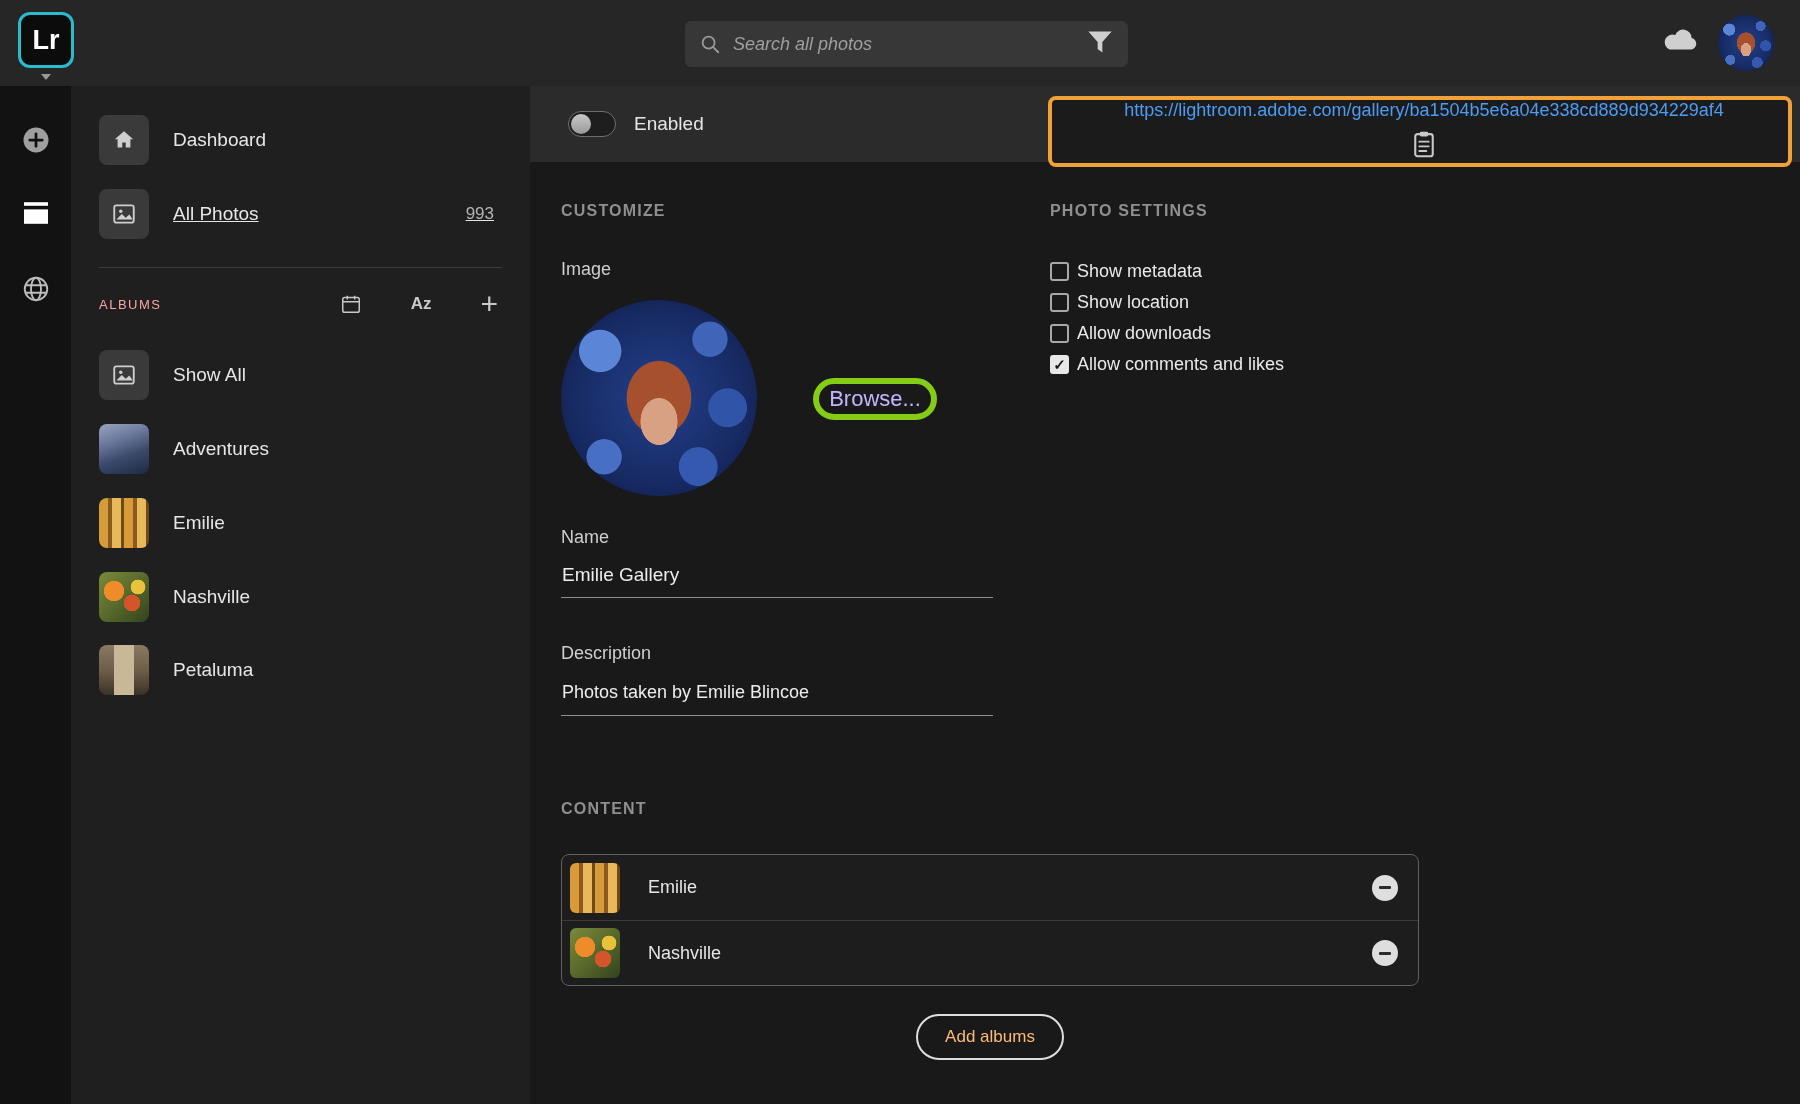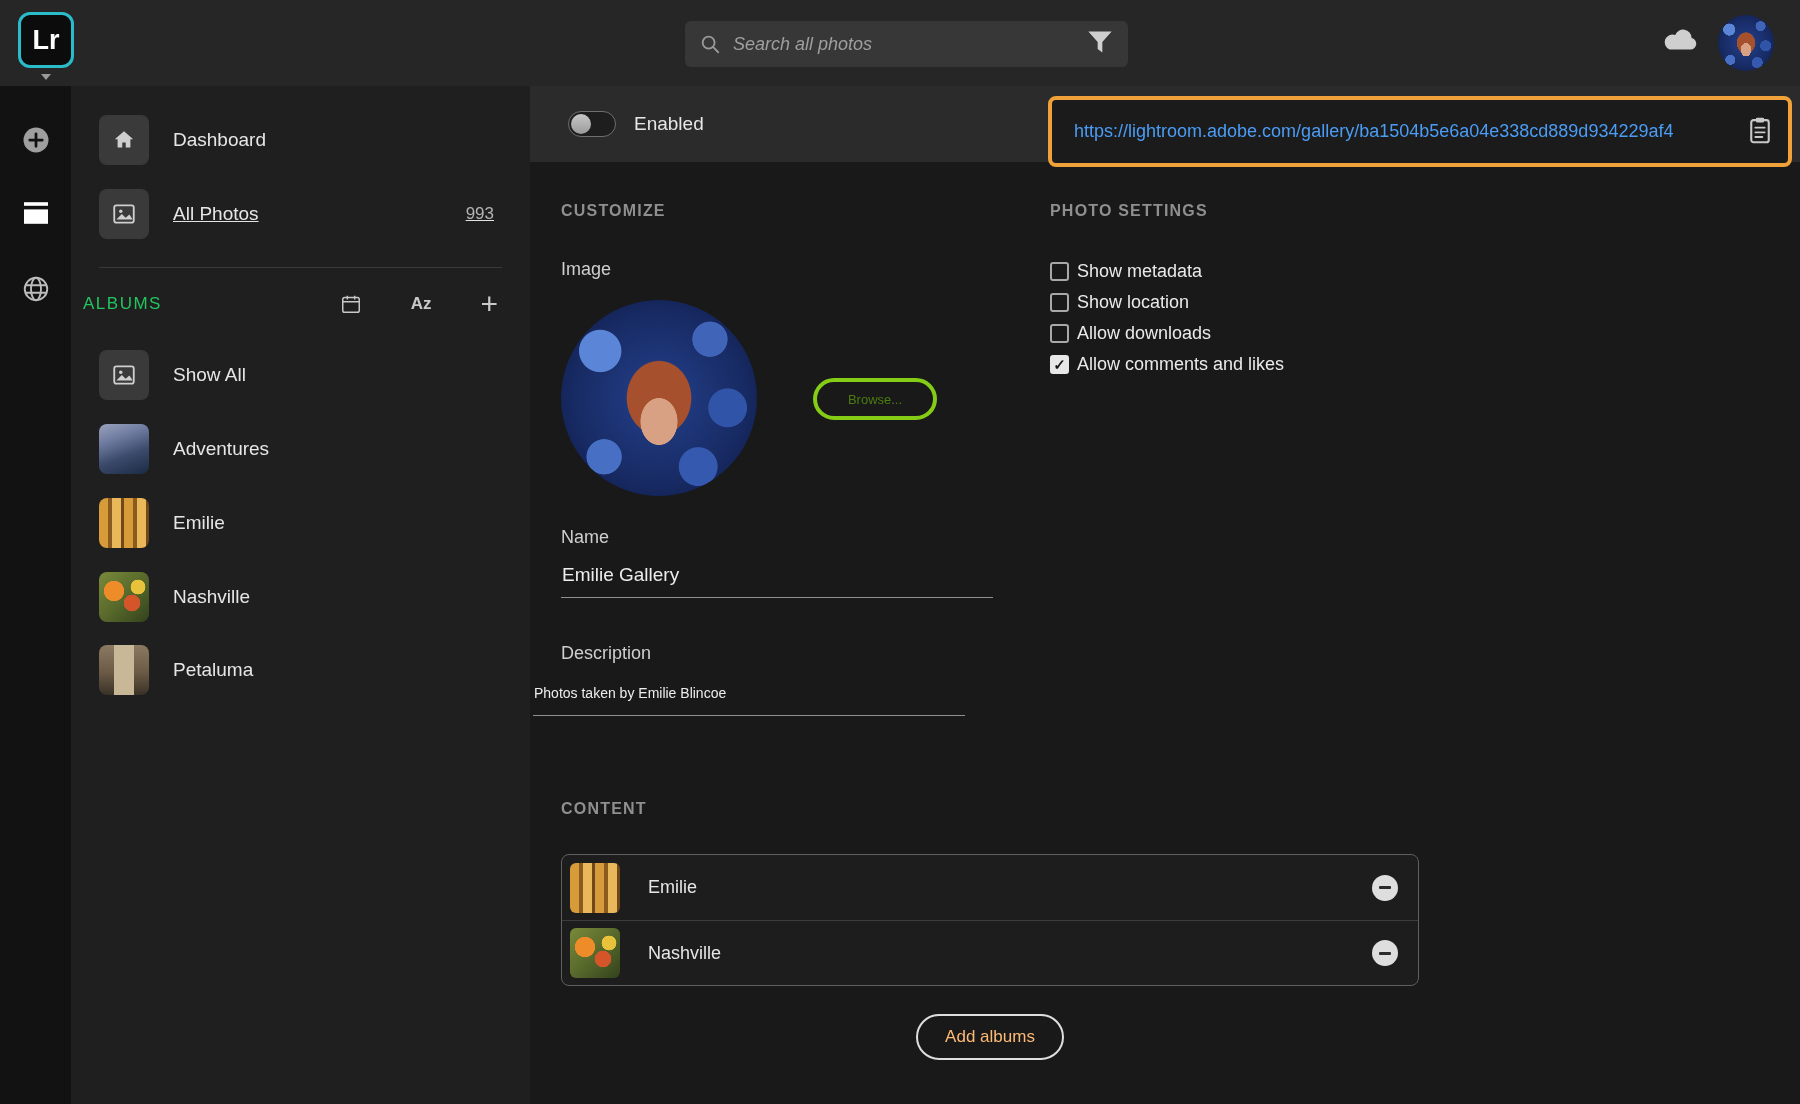--- a/index.html
+++ b/index.html
@@ -74,21 +74,21 @@
     width:50px; height:50px; margin-left:28px; border-radius:8px; flex:0 0 auto; overflow:hidden;
   }
   .side-label { margin-left:24px; font-size:19px; color:#e6e6e6; }
   .side-count { margin-left:auto; margin-right:36px; font-size:17px; color:#b3b3b3; }
   .side-divider { position:absolute; left:28px; right:28px; top:181px; height:1px; background:#3a3a3a; }
 
   .albums-header {
     position:absolute; left:0; top:196px; width:100%; height:44px;
     display:flex; align-items:center;
   }
-  .albums-title { margin-left:12px; font-size:17px; color:#22c55e; letter-spacing:1.5px; }
+  .albums-title { margin-left:28px; font-size:13px; color:#fca5a5; letter-spacing:1.5px; }
   .albums-tools { margin-left:auto; margin-right:32px; display:flex; align-items:center; gap:28px; }
   .tool-btn { background:none; border:none; cursor:pointer; color:#c9c9c9; display:flex; align-items:flex-end;margin-left:21px; }
   .az-sort { font-size:17px; color:#c9c9c9; font-weight:bold; }
   .plus-tool { font-size:30px; line-height:22px; color:#c9c9c9; font-weight:300; }
 
   
   .thumb-adventures { background:linear-gradient(160deg,#9aa3bd 0%,#6f7ca0 30%,#3b4a6b 62%,#1b2a44 100%); }
   .thumb-emilie {
     background:
       repeating-linear-gradient(90deg,#d79b3a 0 9px,#8a5a1e 9px 13px,#e8b85a 13px 22px,#70481a 22px 25px),
@@ -118,54 +118,54 @@
   }
   .toggle .knob {
     position:absolute; left:2px; top:2px; width:20px; height:20px; border-radius:50%;
     background:linear-gradient(#c8c8c8,#9a9a9a);
   }
   .enabled-label { font-size:19px; color:#e6e6e6; }
 
   .url-box {
     position:absolute; left:1048px; top:96px; width:744px; height:71px;
     background:#1b1b1b; border:4px solid #f0a13a; border-radius:8px;
-    display:flex; align-items:center; padding:0 14px 0 22px;
+    display:flex; align-items:center; padding:0 14px 0 22px;flex-direction:column;
   }
   .url-link {
     flex:1; color:#4b9cf5; font-size:18px; text-decoration:none; white-space:nowrap;
     overflow:hidden; cursor:pointer;
   }
   .clipboard-btn { background:none; border:none; cursor:pointer; padding:2px; }
 
   
   .section-header { position:absolute; font-size:16px; font-weight:bold; letter-spacing:1.2px; color:#8f8f8f; }
   .hdr-customize { left:561px; top:202px; }
   .hdr-photo-settings { left:1050px; top:202px; }
   .hdr-content { left:561px; top:800px; }
   .field-label { position:absolute; font-size:18px; color:#cfcfcf; }
 
   .avatar-large {
     position:absolute; left:561px; top:300px; width:196px; height:196px;
     border-radius:50%; overflow:hidden;
   }
   .browse-btn {
     position:absolute; left:813px; top:378px; width:124px; height:42px;
-    border:4px solid #84cc16; border-radius:21px; background:transparent;
-    color:#4d7c0f; font-size:13px; cursor:pointer;
+    border:6px solid #84cc16; border-radius:21px; background:transparent;
+    color:#c4b5fd; font-size:22px; cursor:pointer;
     font-family:"Liberation Sans", sans-serif;
   }
 
   .text-field {
     position:absolute; width:432px; height:40px; background:transparent;
     border:none; border-bottom:1px solid #8f8f8f; outline:none;
     color:#ededed; font-size:19px; font-family:"Liberation Sans", sans-serif;
     padding:0 0 6px 1px;
   }
   .name-field { left:561px; top:558px; }
-  .desc-field { left:533px; top:676px; font-size:14px; }
+  .desc-field { left:561px; top:676px; font-size:18px; }
 
   
   .settings-list { position:absolute; left:1050px; top:256px; }
   .setting-row { display:flex; align-items:center; height:31px; gap:8px; cursor:pointer; }
   .checkbox {
     width:19px; height:19px; border:2px solid #a8a8a8; border-radius:3px;
     display:flex; align-items:center; justify-content:center; flex:0 0 auto;
   }
   .checkbox.checked { background:#e8e8e8; border-color:#e8e8e8; }
   .checkbox.checked::after { content:"\2713"; color:#161616; font-size:15px; font-weight:bold; }

